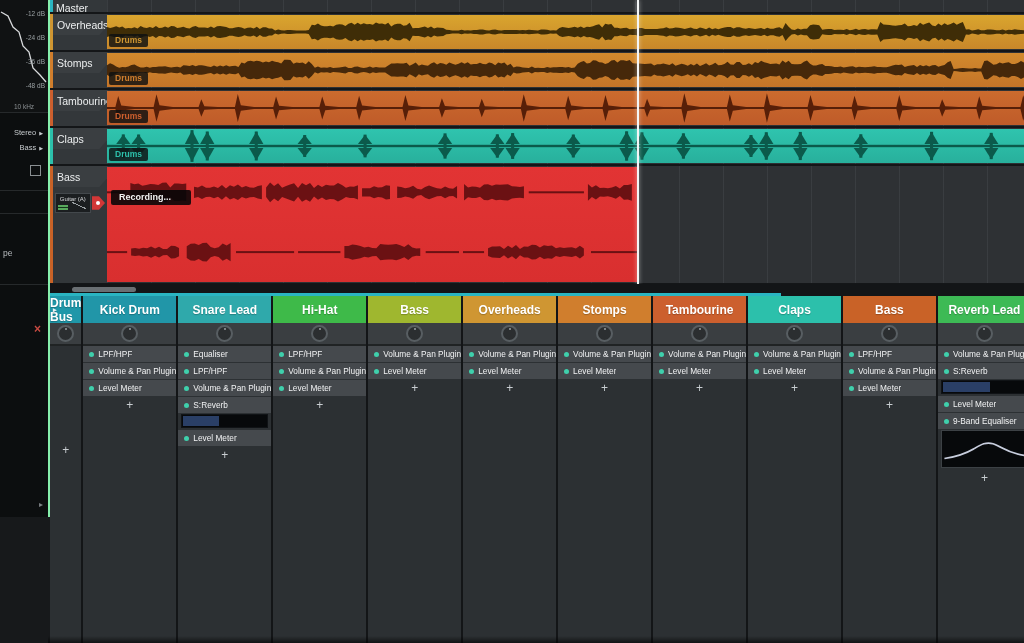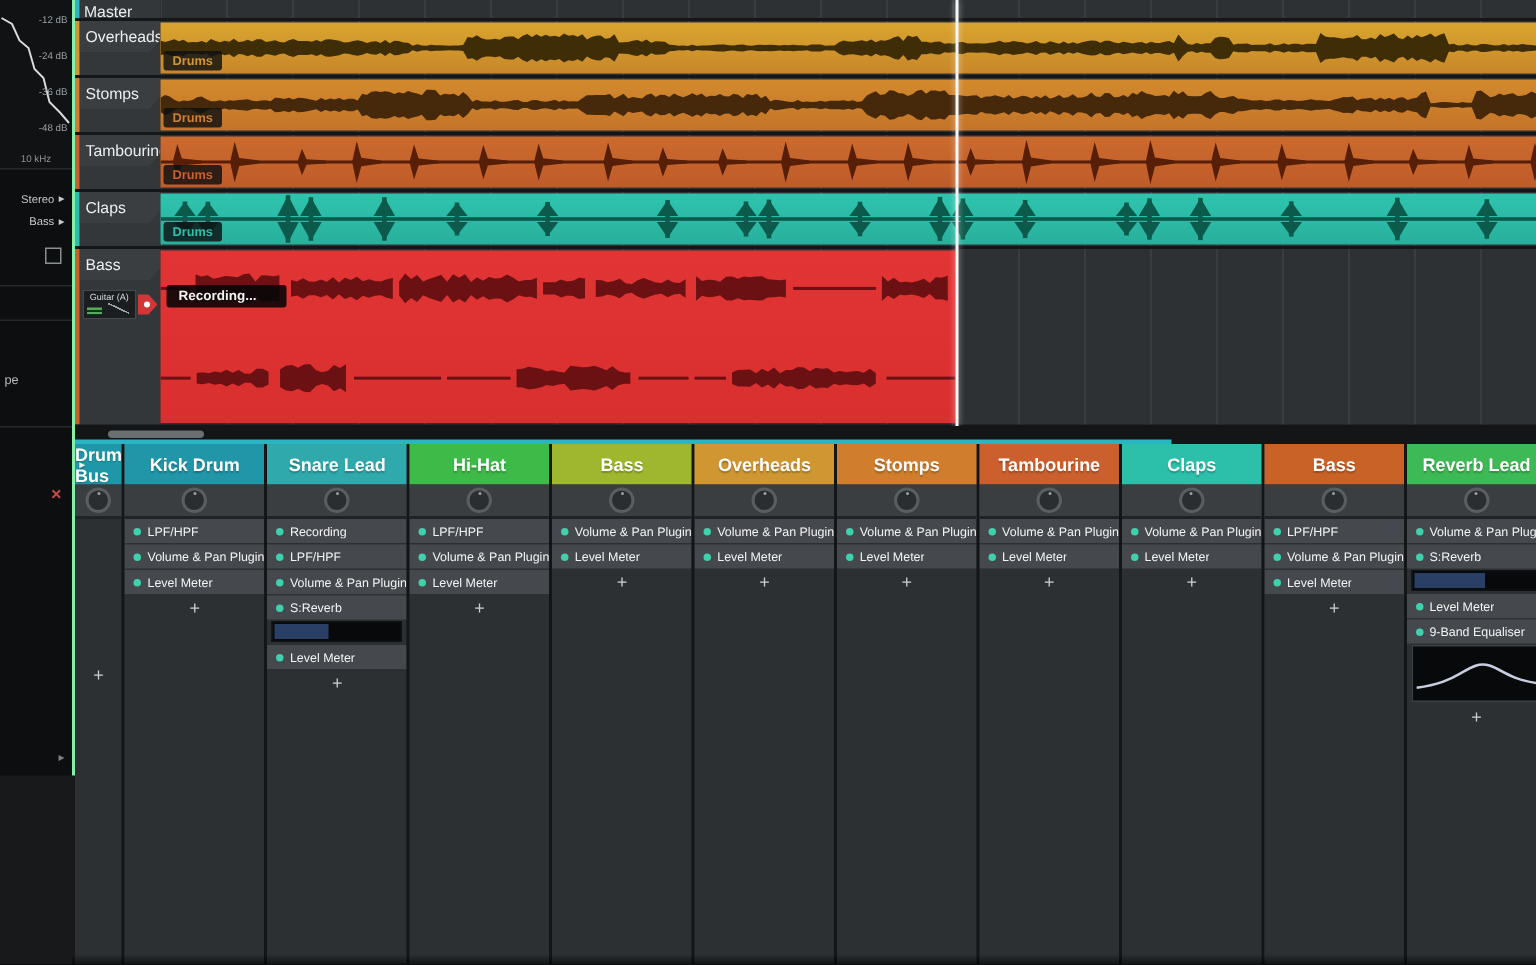--- a/index.html
+++ b/index.html
@@ -351,21 +351,21 @@
           <div class="mx-col">
             <div class="mx-head" style="background: rgb(47, 169, 171);">
               <span>Snare Lead</span>
             </div>
             <div class="mx-knobrow">
               <div class="mini-knob"></div>
             </div>
             <div class="mx-plugins">
               <div class="plg">
                 <span class="dot"></span>
-                <span class="plabel">Recording</span>
+                <span class="plabel">Equaliser</span>
               </div>
               <div class="plg">
                 <span class="dot"></span>
                 <span class="plabel">LPF/HPF</span>
               </div>
               <div class="plg">
                 <span class="dot"></span>
                 <span class="plabel">Volume &amp; Pan Plugin</span>
               </div>
               <div class="plg">

